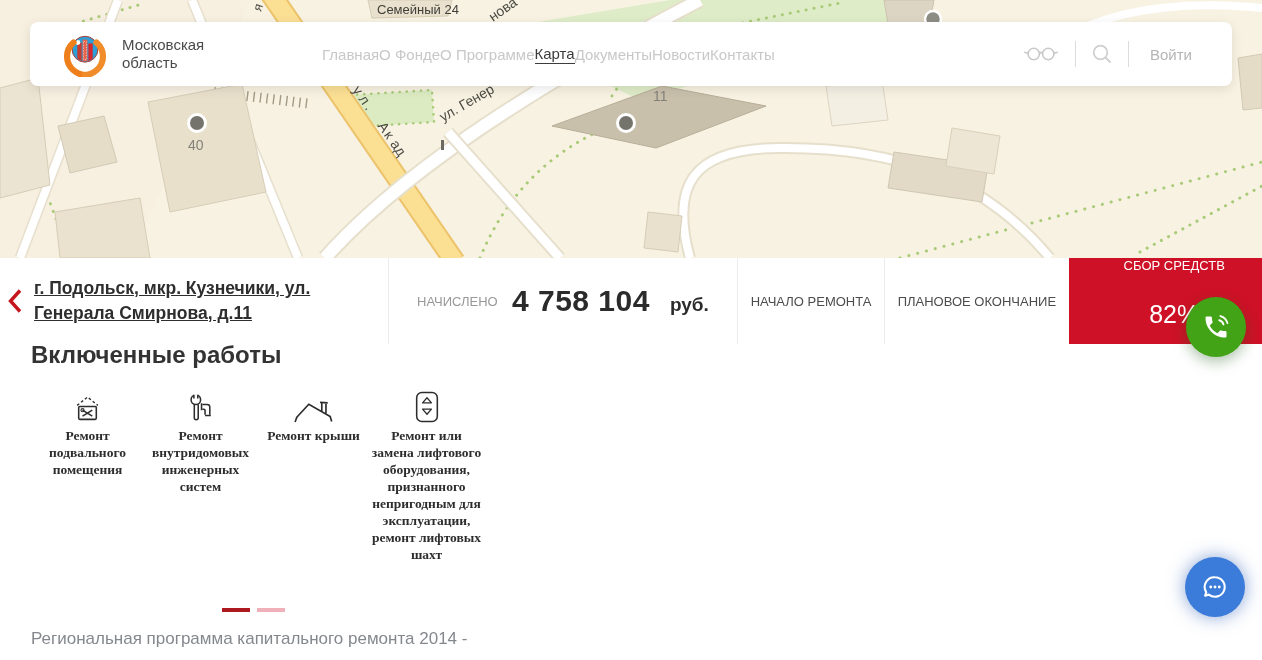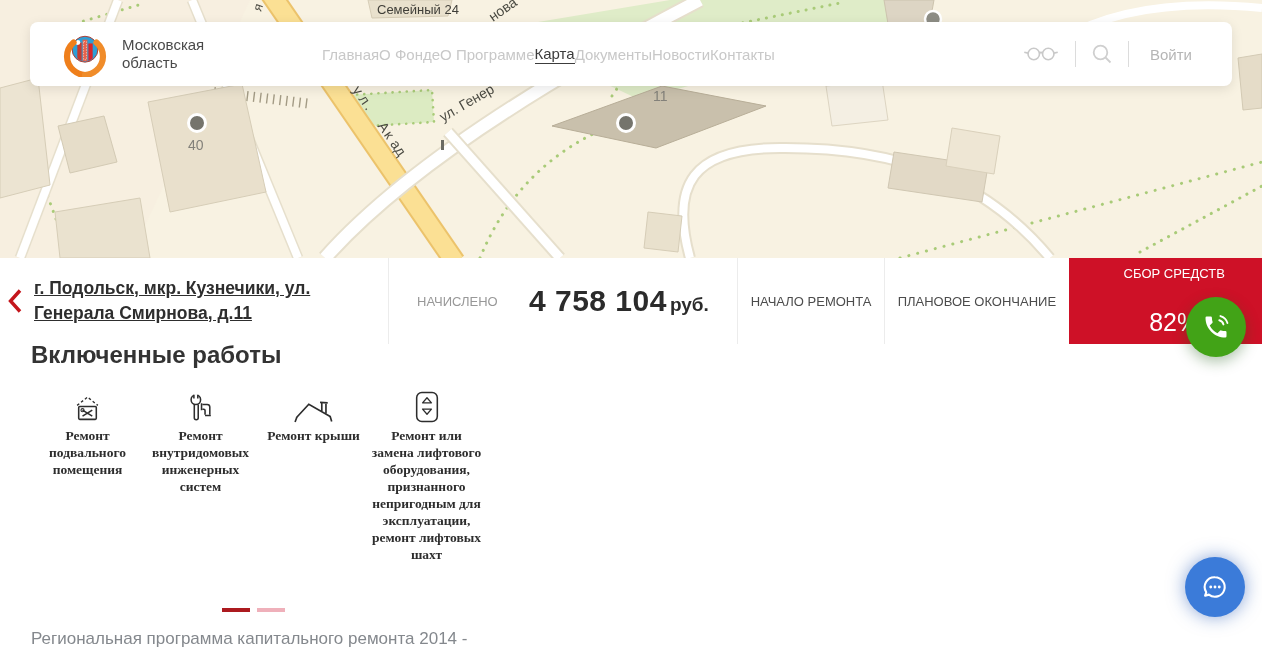--- a/index.html
+++ b/index.html
@@ -25,27 +25,27 @@
 
   
   .info-bar { position:absolute; left:0; top:258px; width:1262px; height:86px; background:#fff; display:flex; z-index:5; }
   .cell { height:86px; border-left:1px solid #ececec; display:flex; align-items:center; }
   .cell:first-child { border-left:none; }
   .cell-address { width:395px; position:relative; padding:0 30px 0 34px; }
   .back-chevron { position:absolute; left:7px; top:30px; cursor:pointer; }
   .address-link { font-size:17.5px; font-weight:bold; color:#2e2e2e; text-decoration:underline; line-height:25px; width:324px; cursor:pointer; }
   .cell-accrued { width:358px; padding:0 28px; }
   .accrued-label { font-size:13px; color:#989898; }
-  .accrued-value-wrap { margin-left:auto; display:flex; align-items:baseline; gap:3px; }
+  .accrued-value-wrap { margin-left:auto; display:flex; align-items:baseline; gap:20px; }
   .accrued-value { font-size:30px; font-weight:bold; color:#2b2b2b; letter-spacing:.5px; }
   .accrued-currency { font-size:19px; font-weight:600; color:#2b2b2b; }
   .cell-start { width:152px; justify-content:center; }
   .cell-end { width:190px; justify-content:center; }
   .date-label { font-size:13px; color:#4c4c4c; text-align:center; white-space:nowrap; }
-  .cell-collect { width:199px; border-left:none; background:#ce1127; flex-direction:column; justify-content:center; align-items:center; padding-left:18px; gap:3px; }
+  .cell-collect { width:199px; border-left:none; background:#ce1127; flex-direction:column; justify-content:flex-start; align-items:center; padding-left:18px; gap:3px; }
   .collect-label { font-size:13px; color:#fff; }
   .collect-percent { font-size:25px; font-weight:normal; color:#fff;margin-top:24px; }
 
   
   .fab { position:absolute; width:60px; height:60px; border-radius:50%; display:flex; align-items:center; justify-content:center; cursor:pointer; z-index:20; }
   .fab-phone { left:1186px; top:297px; background:#42a317; box-shadow:0 5px 14px rgba(30,90,20,.35); }
   .fab-chat { left:1185px; top:557px; background:#3b7bd9; box-shadow:0 0 18px rgba(40,90,180,.55); }
 
   
   .section-title { position:absolute; left:31px; top:341px; font-size:24px; font-weight:bold; color:#333; }

